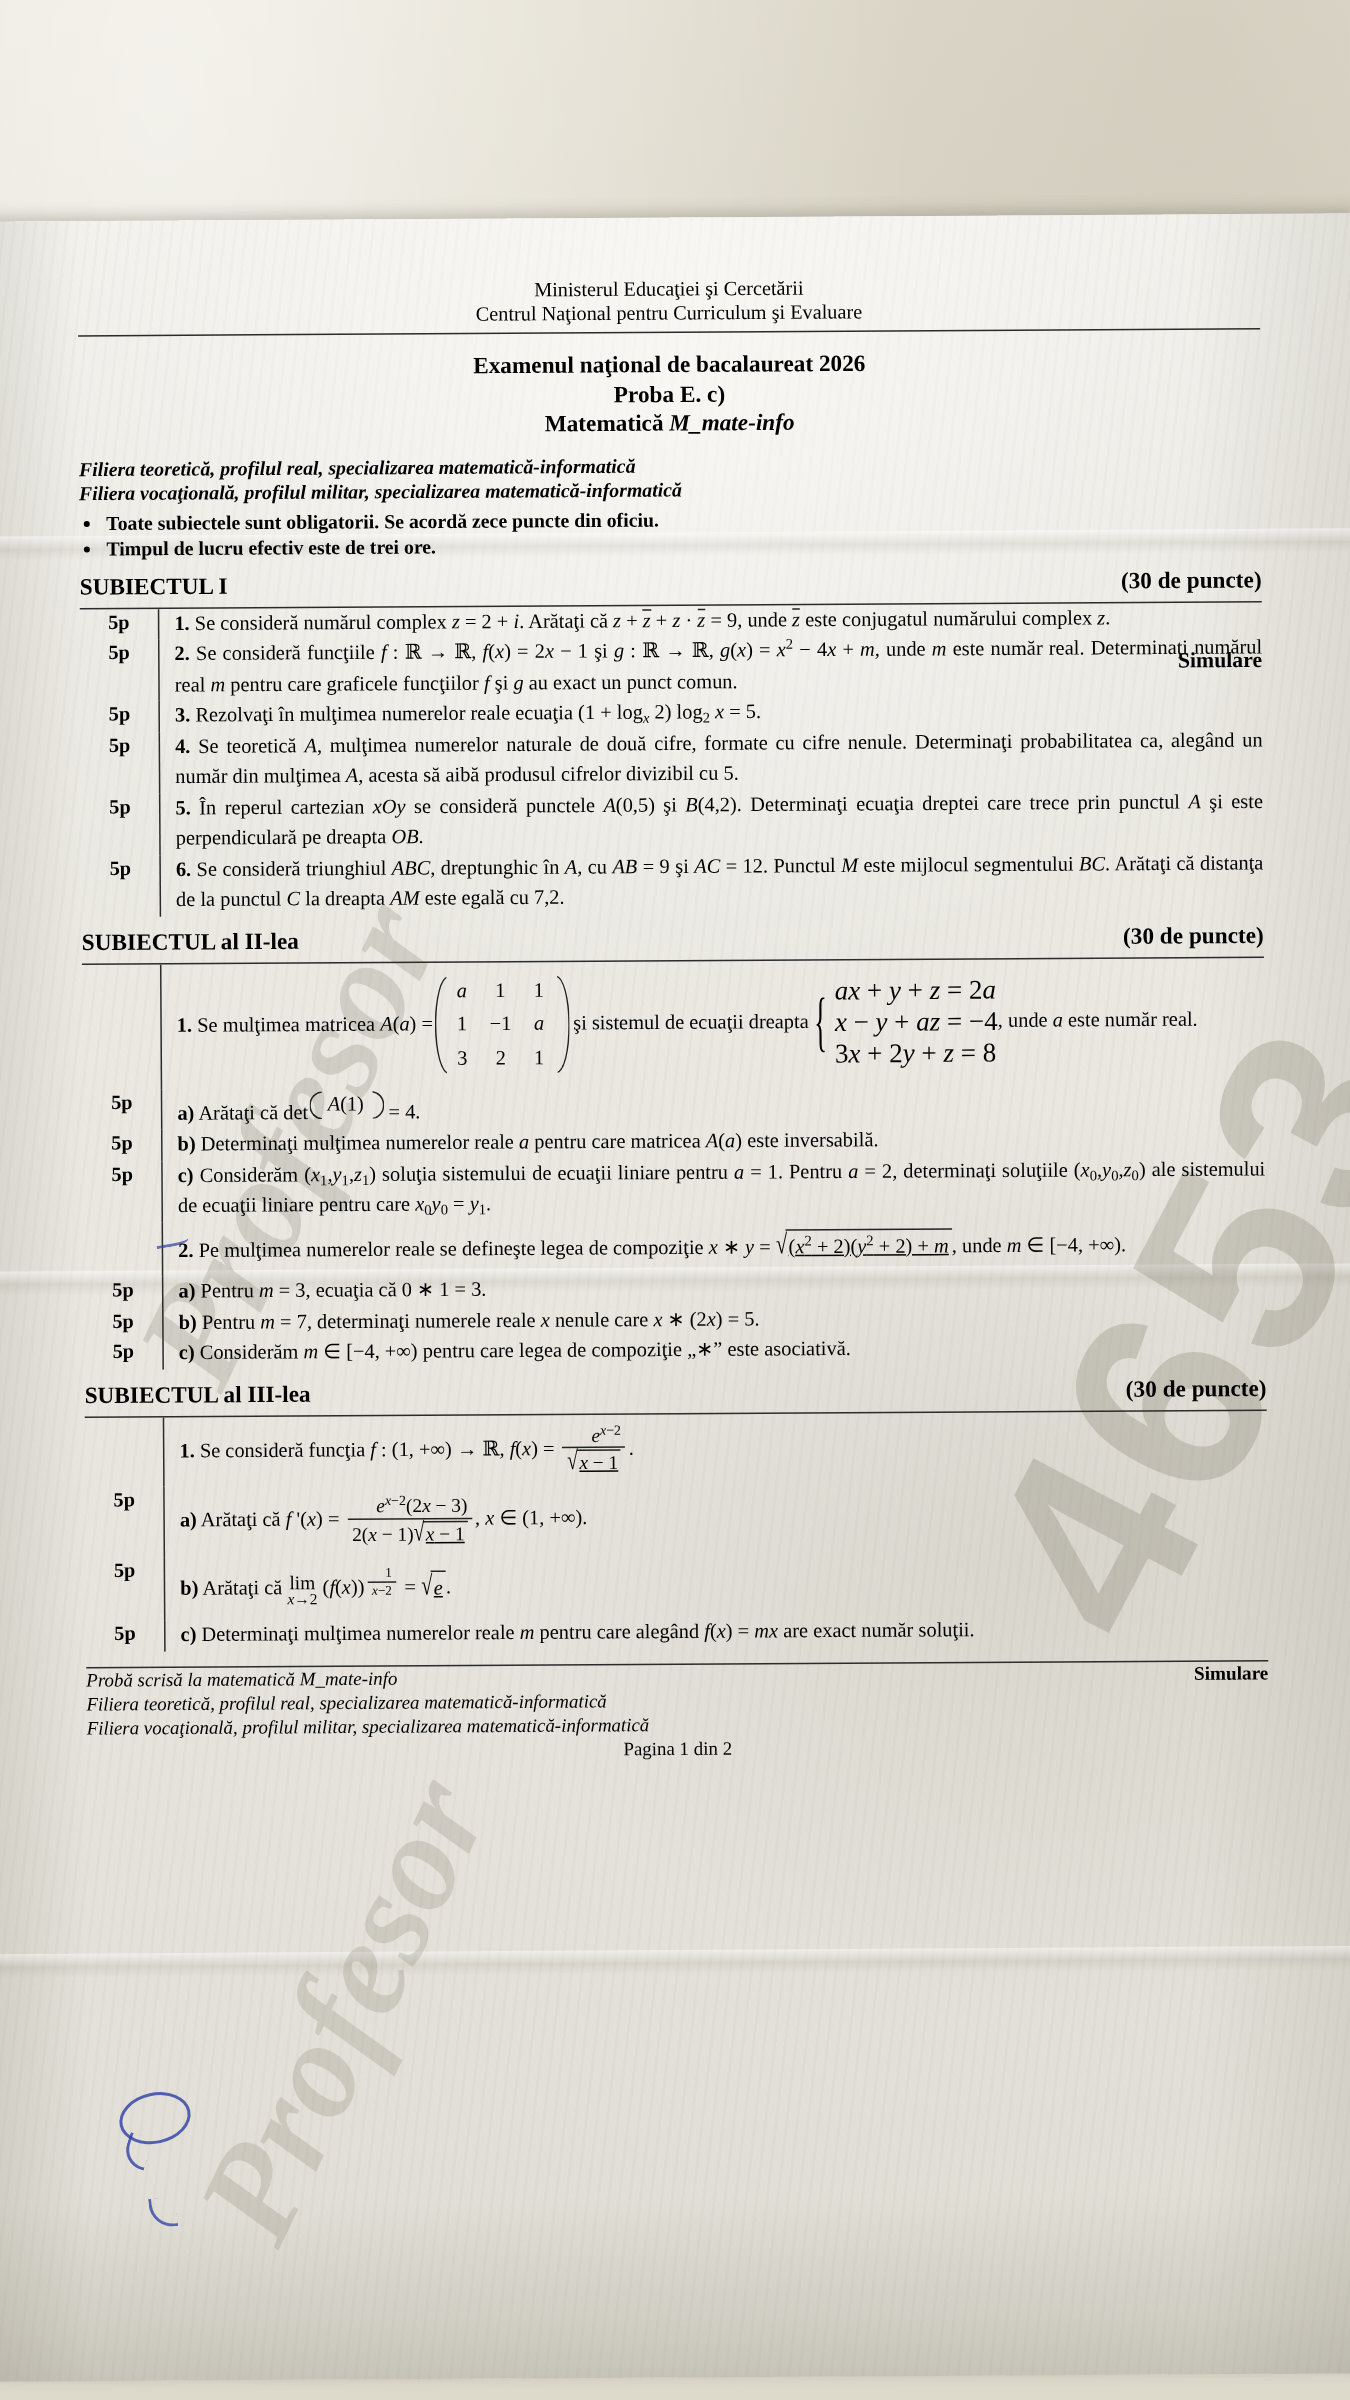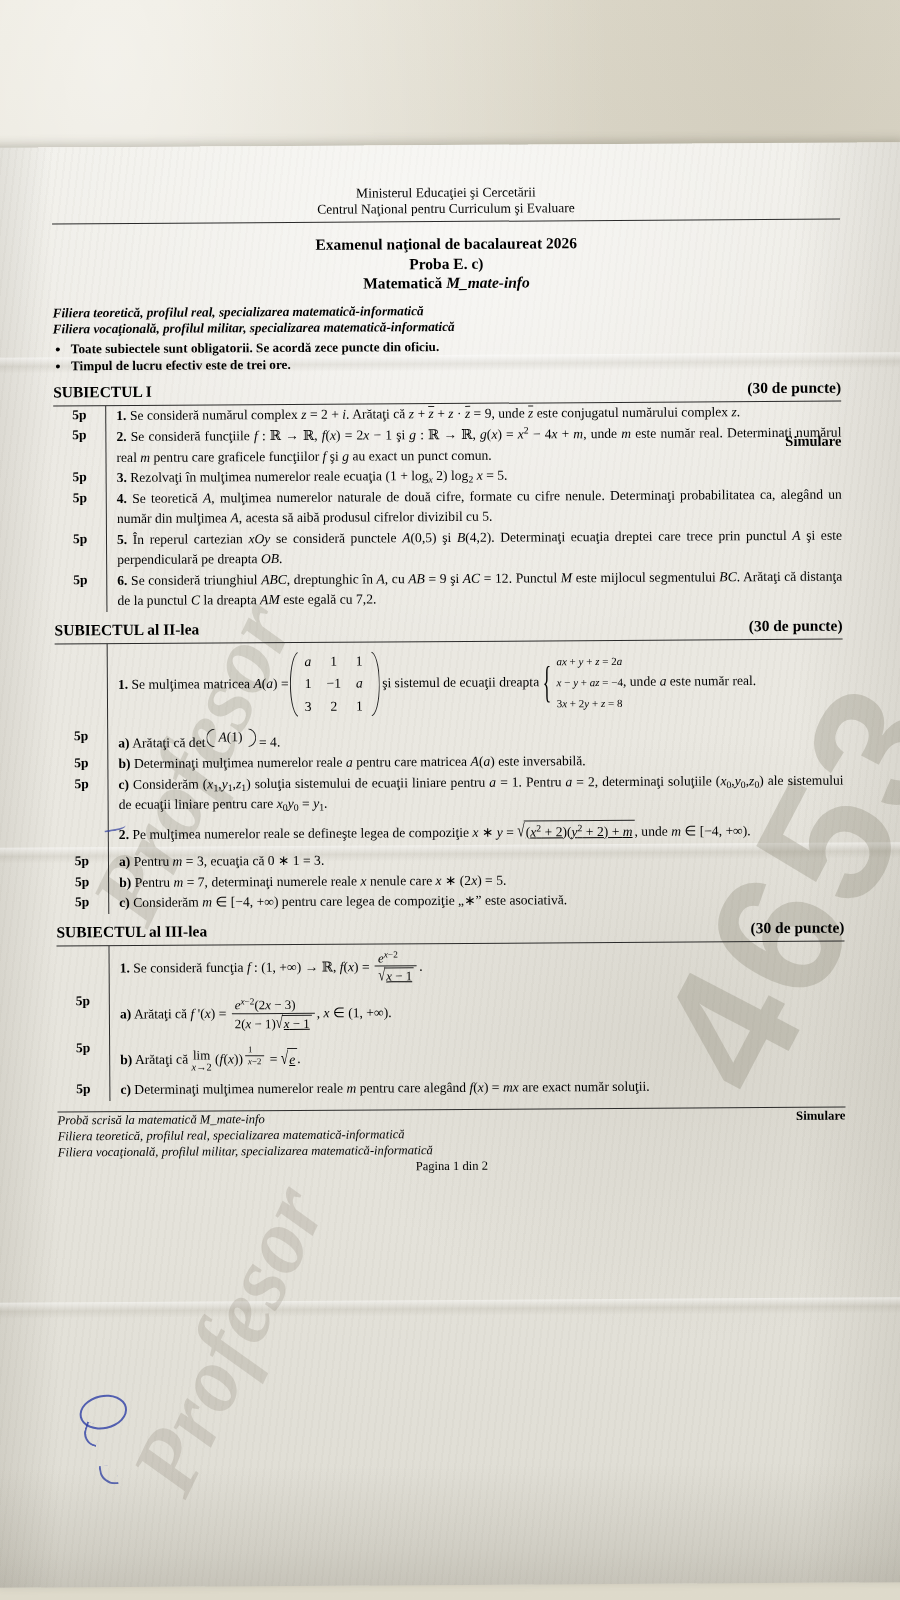--- a/index.html
+++ b/index.html
@@ -89,21 +89,21 @@
   
   .mi { font-style:italic; font-family:"Liberation Serif", serif; }
   .mn, .mo { font-style:normal; }
   .bb { font-family:"DejaVu Serif", serif; }
   sup, sub { font-size:72%; line-height:0; }
   sub { vertical-align:-.28em; }
   sup { vertical-align:.52em; }
   .ovl { border-top:1px solid #222; padding-top:0px; display:inline-block;
          line-height:1.05; }
 
-  .frac { display:inline-block; vertical-align:middle; text-align:left;
+  .frac { display:inline-block; vertical-align:middle; text-align:right;
           font-size:.95em; line-height:1.12; margin:0 2px; }
   .frac .num { display:block; padding:0 3px; }
   .frac .den { display:block; border-top:1.1px solid #222; padding:1px 3px 0; }
 
   .sqrt { display:inline-block; white-space:nowrap; }
   .sqrt > .rad { display:inline-block; transform:scaleY(1.35) translateY(-1px);
                  margin-right:-1px; }
   .sqrt > .bar { display:inline-block; border-top:1.05px solid #222; padding:1px 2px 0 2px;text-decoration:underline; }
 
   
@@ -117,21 +117,21 @@
   .paren > .pr::before { border-left:0; border-top-left-radius:0; border-bottom-left-radius:0;
                          clip-path:inset(0 0 0 55%); width:190%; left:-90%; }
   .matrix { display:inline-grid; grid-template-columns:repeat(3,auto); gap:2px 15px;
             padding:2px 7px; font-size:13.6px; text-align:center; }
 
   .brace { display:inline-flex; align-items:stretch; vertical-align:middle; }
   .brace > .bl { width:11px; position:relative; }
   .brace > .bl::before { content:"{"; position:absolute; left:0; top:50%;
       transform:translateY(-50%) scaleY(2.6) scaleX(1.05);
       font-size:17px; line-height:1; }
-  .sys { display:inline-block; font-size:11px; line-height:21px; padding-left:3px; }
+  .sys { display:inline-block; font-size:18px; line-height:21px; padding-left:3px; }
 
   .blk { margin:7px 0; }
 
   
   .annot { position:absolute; pointer-events:none; }
   #circle-b { left:84px; top:1248px; width:48px; height:34px;
               border:2px solid #2e3fa6; border-radius:50%;
               transform:rotate(-12deg); opacity:.8; }
   #tick-b  { left:88px; top:1276px; width:16px; height:22px;
              border-left:2.4px solid #2e3fa6; border-bottom:2.4px solid #2e3fa6;

